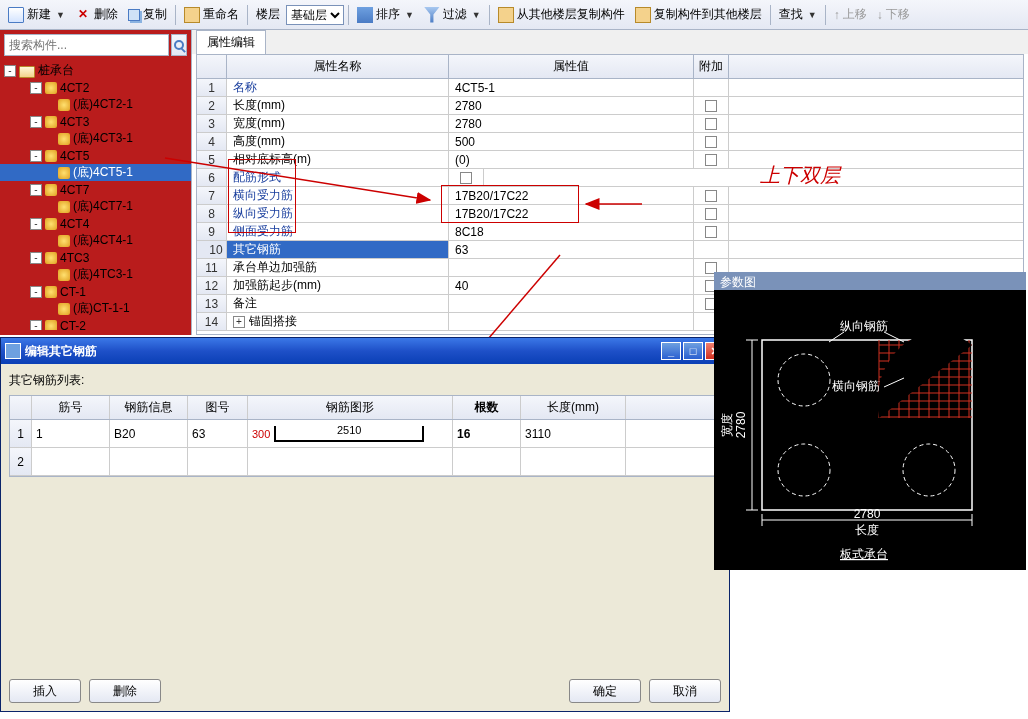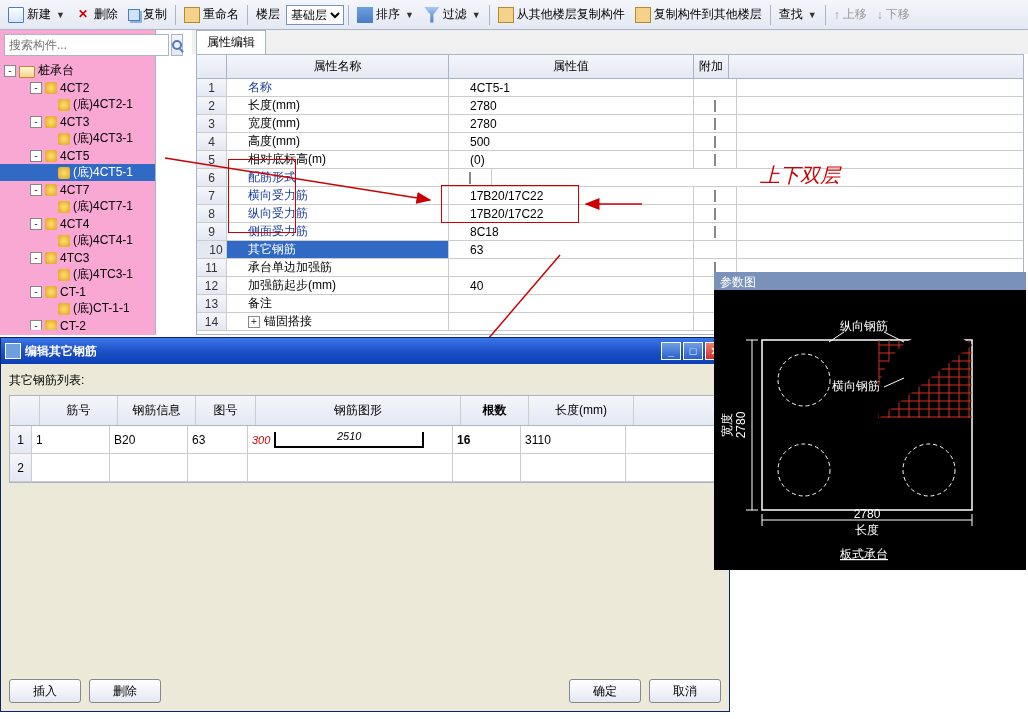--- a/index.html
+++ b/index.html
@@ -17,21 +17,21 @@
   .i-rename { background: #f4d28c; border: 1px solid #b78a2a; }
   .i-sort { background: linear-gradient(#6ea0e0,#4a7bc4); }
   .i-filter { background: linear-gradient(#a8c8f0,#4a7bc4); clip-path: polygon(0 0,100% 0,60% 50%,60% 100%,40% 100%,40% 50%); }
   .i-search { border: 2px solid #4a7bc4; border-radius: 50%; width: 10px; height: 10px; position: relative; }
   .i-search::after { content:''; position:absolute; width:6px; height:2px; background:#4a7bc4; bottom:-3px; right:-4px; transform:rotate(45deg);}
   .i-floor { background:#f4d28c; border:1px solid #b78a2a; position:relative; }
   .dd-arrow { font-size: 9px; color:#333; margin-left:2px;}
   select.floor-sel { border:1px solid #7a92b9; height:20px; font-size:12px; background:#fff;}
   
   
-  .left-panel { position: absolute; top: 30px; left: 0; width: 156px; height: 305px; background:#f9a8d4; border-right:1px solid #a9b4c7;}
+  .left-panel { position: absolute; top: 30px; left: 0; width: 192px; height: 305px; background:#b91c1c; border-right:1px solid #a9b4c7;}
   .search-row { display:flex; padding:4px; gap:2px;}
   .search-row input { flex:1; border:1px solid #a9b4c7; height:22px; padding:0 4px; color:#888;}
   .search-btn { width:22px; height:22px; border:1px solid #a9b4c7; background:linear-gradient(#f4f6fb,#e4e8f3); display:flex; align-items:center; justify-content:center; cursor:pointer;}
   .tree { padding: 2px 0; overflow:auto; height: 270px;}
   .tree-node { display:flex; align-items:center; height:17px; padding-left:4px; cursor:pointer; white-space:nowrap;}
   .tree-node.root { padding-left: 4px;}
   .tree-node.l1 { padding-left: 30px;}
   .tree-node.l2 { padding-left: 58px;}
   .tree-node.sel { background:#316ac5; color:#fff;}
   .tree-exp { width:12px; height:12px; border:1px solid #888; text-align:center; line-height:10px; font-size:10px; margin-right:3px; background:#fff; color:#333;}
@@ -45,52 +45,52 @@
   .tab { border:1px solid #a9b4c7; border-bottom:none; background:#fff; padding:3px 10px; font-size:12px;}
   .prop-table { position:absolute; top:24px; left:4px; right:4px; bottom:0; border:1px solid #a9b4c7; overflow:hidden;}
   .pt-head { display:flex; background:linear-gradient(#f4f6fb,#e4e8f3); height:24px; border-bottom:1px solid #a9b4c7;}
   .pt-head > div { border-right:1px solid #a9b4c7; display:flex; align-items:center; justify-content:center; font-size:12px;}
   .col-num { width:30px;}
   .col-name { width:222px;}
   .col-val { width:245px;}
   .col-extra { width:35px;}
   .pt-body {}
   .pt-row { display:flex; height:18px; border-bottom:1px solid #ccc;}
-  .pt-row > div { border-right:1px solid #ccc; padding:0 21px; display:flex; align-items:center; font-size:12px; overflow:hidden;}
+  .pt-row > div { border-right:1px solid #ccc; padding:0 6px; display:flex; align-items:center; font-size:12px; overflow:hidden;}
   .pt-row .col-num { background:linear-gradient(#f4f6fb,#e4e8f3); justify-content:center; padding:0; color:#333;}
   .pt-row.sel .col-num { background:#e4e8f3;padding-left:9px;}
   .pt-row.sel .col-name { background:#316ac5; color:#fff !important;}
   .pt-row .col-extra { justify-content:center;}
   .chk { width:12px; height:12px; border:1px solid #888; background:#fff;}
   .link-blue { color:#1a3f9e;}
   
   
   .edit-win { position:absolute; top:337px; left:0; width:730px; height:375px; border:1px solid #0a246a; background:#ece9d8;}
   .win-title { height:26px; background:linear-gradient(#3b78e7,#1e50c8 50%,#0a3fb5); color:#fff; display:flex; align-items:center; padding:0 4px; font-size:12px; font-weight:bold;}
   .win-title .spacer { flex:1;}
   .win-btn { width:20px; height:18px; margin-left:2px; border:1px solid #fff; display:flex; align-items:center; justify-content:center; font-size:11px; cursor:pointer;}
   .win-btn.min { background:linear-gradient(#6ea0e0,#2a5fd0);}
   .win-btn.max { background:linear-gradient(#6ea0e0,#2a5fd0);}
   .win-btn.close { background:linear-gradient(#f08070,#d03020); color:#fff; font-weight:bold;}
   .win-body { padding:8px;}
   .win-label { margin-bottom:6px; display:block;}
   .rebar-table { border:1px solid #a9b4c7; background:#fff;}
-  .rt-head { display:flex; background:linear-gradient(#f4f6fb,#e4e8f3); height:30px; border-bottom:1px solid #a9b4c7;padding-left:8px;}
+  .rt-head { display:flex; background:linear-gradient(#f4f6fb,#e4e8f3); height:24px; border-bottom:1px solid #a9b4c7;}
   .rt-head > div, .rt-row > div { border-right:1px solid #ccc; display:flex; align-items:center; justify-content:center; font-size:12px;}
   .rc-num { width:22px; background:linear-gradient(#f4f6fb,#e4e8f3);}
   .rc-code { width:78px;}
   .rc-info { width:78px;}
   .rc-fig { width:60px;}
   .rc-shape { width:205px;}
   .rc-qty { width:68px;font-weight:bold;}
   .rc-len { width:105px;}
   .rt-row { display:flex; height:28px; border-bottom:1px solid #ccc;}
   .rt-row > div { justify-content:flex-start; padding:0 4px;}
   .rt-row .rc-num { justify-content:center; padding:0;}
-  .shape-draw { width:100%; display:flex; align-items:center; justify-content:center; font-style:italic;}
+  .shape-draw { width:100%; display:flex; align-items:center; justify-content:center; }
   .shape-u { flex:1; height:16px; border:2px solid #000; border-top:none; position:relative; margin:0 4px;}
   .shape-val { position:absolute; top:-2px; left:50%; transform:translateX(-50%); background:#fff; padding:0 2px; font-size:11px;}
   .shape-side { font-size:11px; color:#c00;}
   .win-footer { position:absolute; bottom:8px; left:8px; right:8px; display:flex; gap:8px;}
   .win-footer .spacer { flex:1;}
   .btn { min-width:72px; height:24px; border:1px solid #888; background:linear-gradient(#fff,#e4e8f3); border-radius:3px; cursor:pointer; display:flex; align-items:center; justify-content:center;}
   
   
   .param-panel { position:absolute; top:272px; right:2px; width:312px; height:300px;}
   .param-title { background:#7a92b9; color:#fff; padding:2px 6px; font-size:12px; height:18px;}

